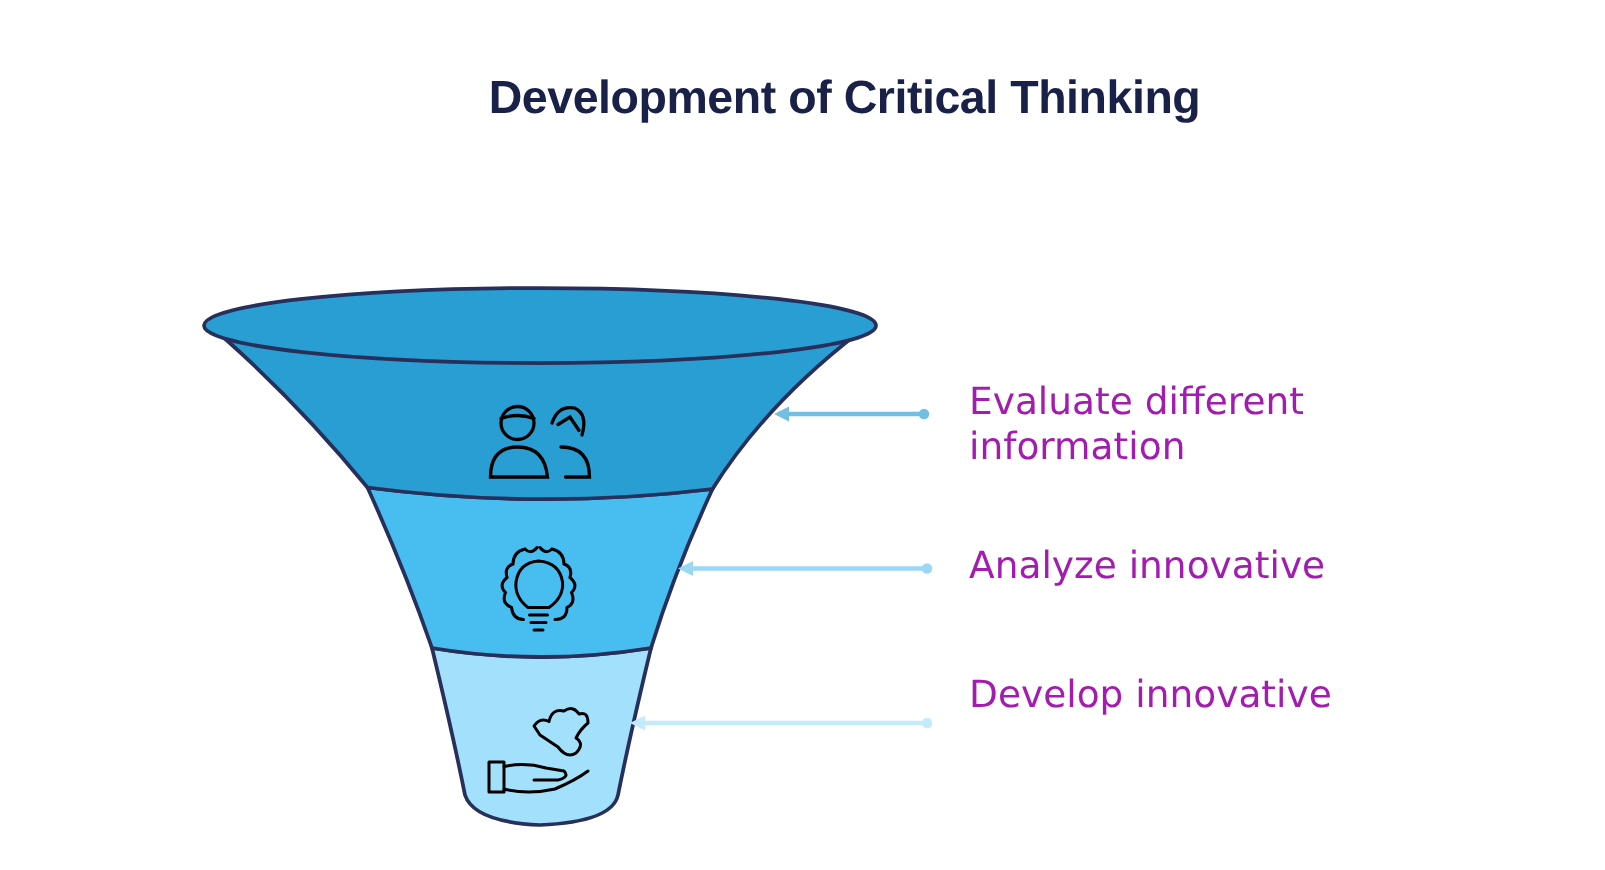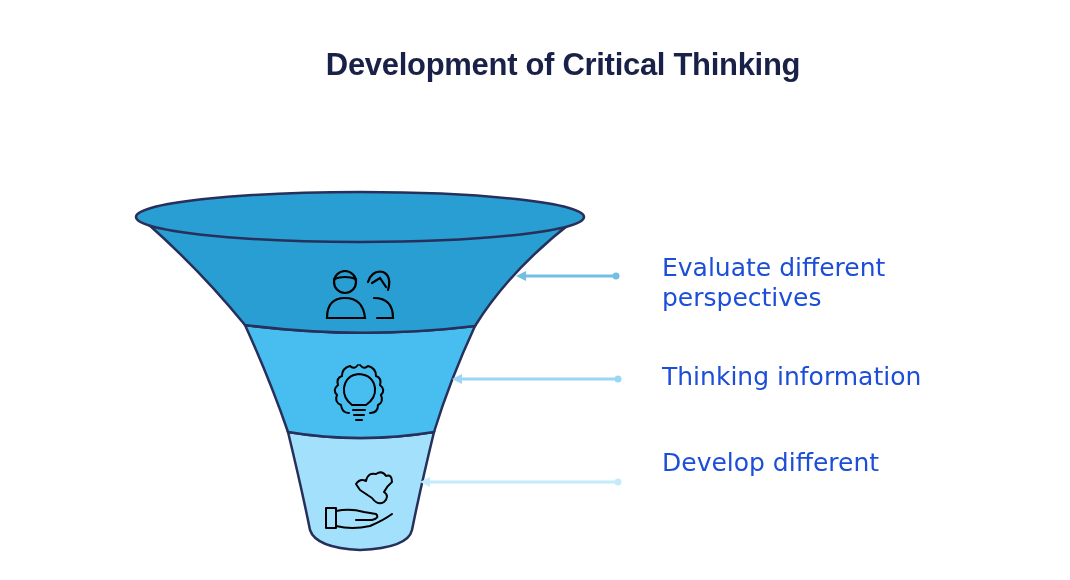--- a/index.html
+++ b/index.html
@@ -5,21 +5,21 @@
     html, body { margin: 0; padding: 0; background: #ffffff; }
     body { width: 1070px; height: 580px; position: relative; overflow: hidden; font-family: "Liberation Sans", sans-serif; }
     .title {
       position: absolute; left: 0; top: 42px; width: 1070px;
       text-align: center; color: #1a2148; font-weight: bold;
       font-size: 31px; line-height: 46px; letter-spacing: -0.3px; margin-left: 28px;
     }
     .title span { display: block; }
     svg.funnel { position: absolute; left: 0; top: 0; }
     .label {
-      position: absolute; left: 662px; color: #1d4ed8;
+      position: absolute; left: 646px; color: #a21caf;
       font-size: 25px; line-height: 30px; font-family: "DejaVu Sans", sans-serif;
     }
     .label span { display: block; }
   </style>
 </head>
 <body>
 
 <div class="title">
   <span>Development of Critical Thinking</span>
 </div>
@@ -69,20 +69,20 @@
   </g>
   <g>
     <line x1="424" y1="482" x2="618" y2="482" stroke="#c4ebfb" stroke-width="3"></line>
     <circle cx="618" cy="482" r="3.5" fill="#c4ebfb"></circle>
     <path d="M420 482 L430 477 L430 487 Z" fill="#c4ebfb"></path>
   </g>
 </svg>
 
 <div class="label" style="top:253px;">
   <span>Evaluate different</span>
-  <span>perspectives</span>
+  <span>information</span>
 </div>
 <div class="label" style="top:362px;">
-  <span>Thinking information</span>
+  <span>Analyze innovative</span>
 </div>
 <div class="label" style="top:448px;">
-  <span>Develop different</span>
+  <span>Develop innovative</span>
 </div>
 
 </body></html>

